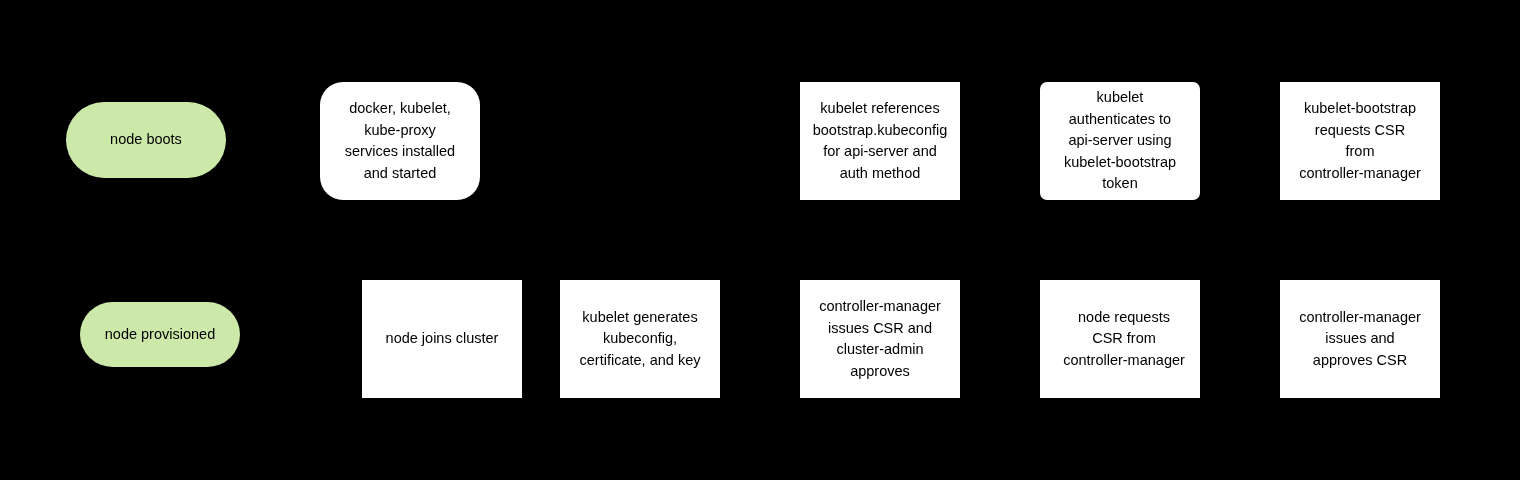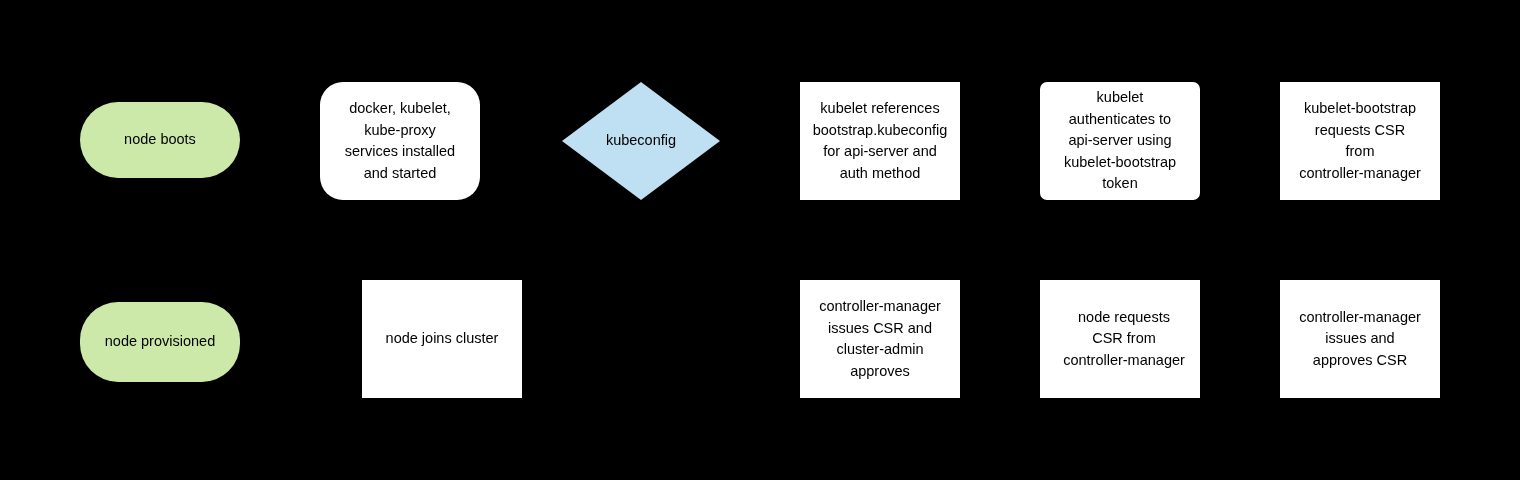--- a/index.html
+++ b/index.html
@@ -67,43 +67,45 @@
     min-width: 100%;
     white-space: pre;
     overflow: visible;
   }
 </style>
 </head>
 <body>
 
 <div id="canvas" style="background: rgb(0, 0, 0);">
     <div style="position: absolute; left: 0px; top: 0px; width: 100%; height: 100%;">
-      <div class="node shape-pill overflow" style="left: 80px; top: 102px; width: 160px; height: 76px; color: rgb(0, 0, 0); background: rgb(204, 233, 169);"><span class="node-label">node boots</span></div>
+      <div class="node shape-pill overflow" style="left: 66px; top: 102px; width: 160px; height: 76px; color: rgb(0, 0, 0); background: rgb(204, 233, 169);"><span class="node-label">node boots</span></div>
       <div class="node shape-rect" style="left: 320px; top: 82px; width: 160px; height: 118px; color: rgb(0, 0, 0); background: rgb(255, 255, 255); border-radius: 23px;"><span class="node-label">docker, kubelet,
 kube-proxy
 services installed
 and started</span></div>
-      <div class="node shape-diamond overflow" style="left: 562px; top: 82px; width: 158px; height: 118px; color: rgb(0, 0, 0);"><span class="diamond-fill" style="background: rgb(191, 224, 242);"></span><span class="node-label">kubeconfig</span></div>
       <div class="node shape-rect overflow" style="left: 800px; top: 82px; width: 160px; height: 118px; color: rgb(0, 0, 0); background: rgb(255, 255, 255);"><span class="node-label">kubelet references
 bootstrap.kubeconfig
 for api-server and
 auth method</span></div>
       <div class="node shape-rect" style="left: 1040px; top: 82px; width: 160px; height: 118px; color: rgb(0, 0, 0); background: rgb(255, 255, 255); border-radius: 7px;"><span class="node-label">kubelet
 authenticates to
 api-server using
 kubelet-bootstrap
 token</span></div>
       <div class="node shape-rect overflow" style="left: 1280px; top: 82px; width: 160px; height: 118px; color: rgb(0, 0, 0); background: rgb(255, 255, 255);"><span class="node-label">kubelet-bootstrap
 requests CSR
 from
 controller-manager</span></div>
     </div>
     <div style="position: absolute; left: 0px; top: 0px; width: 100%; height: 100%;">
-      <div class="node shape-pill overflow" style="left: 80px; top: 302px; width: 160px; height: 80px; color: rgb(0, 0, 0); background: rgb(204, 233, 169);"><span class="node-label">node provisioned</span></div>
+      <div class="node shape-pill overflow" style="left: 80px; top: 302px; width: 160px; height: 65px; color: rgb(0, 0, 0); background: rgb(204, 233, 169);"><span class="node-label">node provisioned</span></div>
       <div class="node shape-rect" style="left: 320px; top: 280px; width: 160px; height: 118px; color: rgb(0, 0, 0); background: rgb(255, 255, 255); margin-left: 42px;"><span class="node-label">node joins cluster</span></div>
+      <div class="node shape-rect overflow" style="left: 560px; top: 280px; width: 160px; height: 118px; color: rgb(0, 0, 0); background: rgb(255, 255, 255);"><span class="node-label">kubelet generates
+kubeconfig,
+certificate, and key</span></div>
       <div class="node shape-rect overflow" style="left: 800px; top: 280px; width: 160px; height: 118px; color: rgb(0, 0, 0); background: rgb(255, 255, 255);"><span class="node-label">controller-manager
 issues CSR and
 cluster-admin
 approves</span></div>
       <div class="node shape-rect overflow" style="left: 1040px; top: 280px; width: 160px; height: 118px; color: rgb(0, 0, 0); background: rgb(255, 255, 255); padding-left: 8px;"><span class="node-label">node requests
 CSR from
 controller-manager</span></div>
       <div class="node shape-rect overflow" style="left: 1280px; top: 280px; width: 160px; height: 118px; color: rgb(0, 0, 0); background: rgb(255, 255, 255);"><span class="node-label">controller-manager
 issues and
 approves CSR</span></div>

